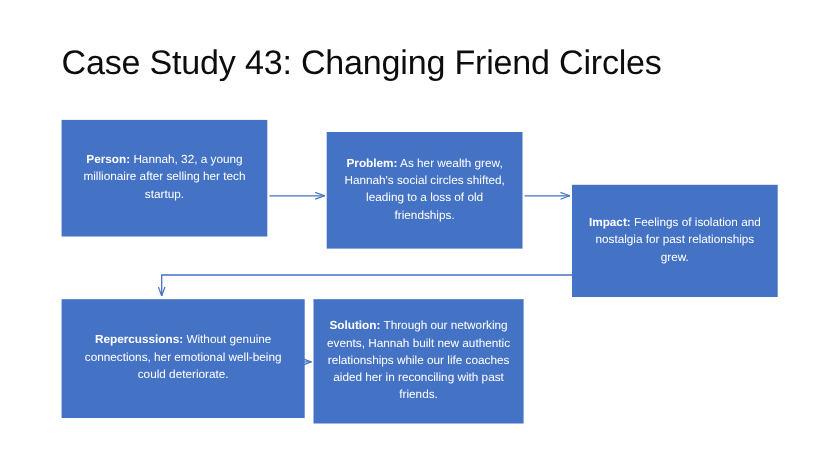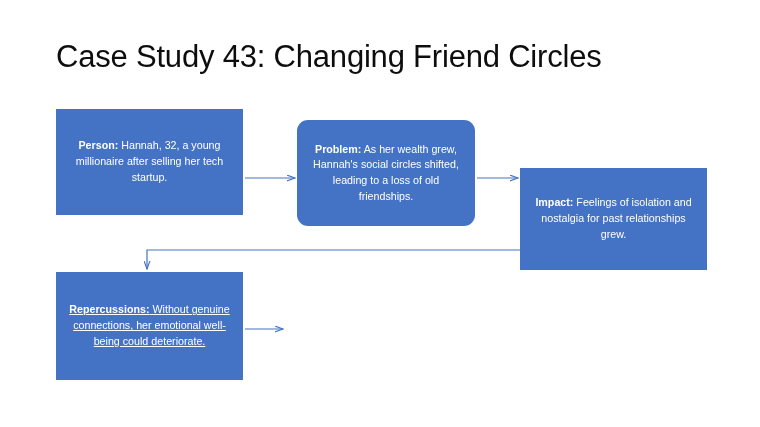--- a/index.html
+++ b/index.html
@@ -49,23 +49,23 @@
     line-height: 1.47;
     color: #ffffff;
     text-align: center;
     width: 100%;
   }
   .flow-box .box-text b {
     font-weight: bold;
   }
   
   #box-person        { left: 56px;  top: 109px; width: 187px; height: 106px; }
-  #box-problem       { left: 297px; top: 120px; width: 178px; height: 106px; border-radius: 11px; }
+  #box-problem       { left: 297px; top: 120px; width: 178px; height: 106px; }
   #box-impact        { left: 520px; top: 120px; width: 187px; height: 102px; margin-top: 48px; }
-  #box-repercussions { left: 56px;  top: 272px; width: 187px; height: 108px; text-decoration: underline; }
+  #box-repercussions { left: 56px;  top: 272px; width: 221px; height: 108px; }
   #box-solution      { left: 285px; top: 272px; width: 191px; height: 113px; }
 
   #connectors {
     position: absolute;
     left: 0;
     top: 0;
     width: 760px;
     height: 427px;
     pointer-events: none;
   }
@@ -102,14 +102,17 @@
   </div>
 
   <div class="flow-box" id="box-impact">
     <div class="box-text"><b>Impact:</b><span> Feelings of isolation and nostalgia for past relationships grew.</span></div>
   </div>
 
   <div class="flow-box" id="box-repercussions">
     <div class="box-text"><b>Repercussions:</b><span> Without genuine connections, her emotional well-being could deteriorate.</span></div>
   </div>
 
+  <div class="flow-box" id="box-solution">
+    <div class="box-text"><b>Solution:</b><span> Through our networking events, Hannah built new authentic relationships while our life coaches aided her in reconciling with past friends.</span></div>
+  </div>
 
 </div>
 
 </body></html>

